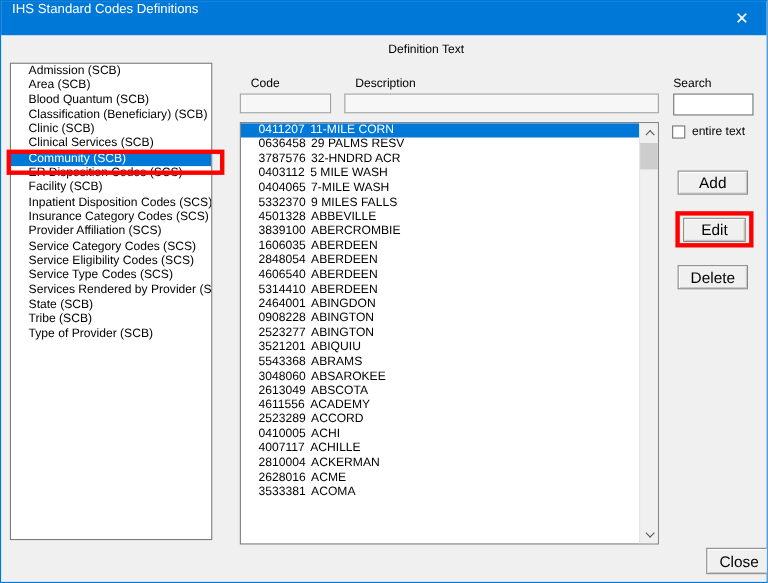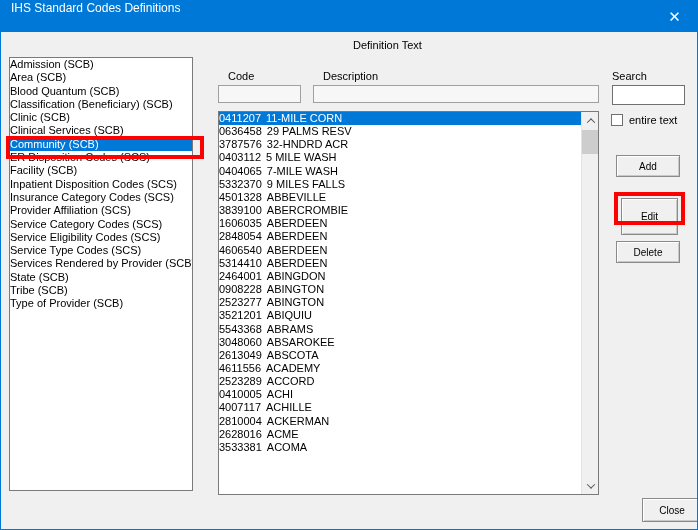--- a/index.html
+++ b/index.html
@@ -31,45 +31,45 @@
   .lbl{position:absolute;font-size:11px;color:#000;white-space:nowrap;}
 
   .listbox{
     position:absolute;background:#ffffff;border:1px solid var(--list-border);
     overflow:hidden;font-size:11px;color:#000;
   }
   #type-list{left:8px;top:56px;width:184px;height:434px;}
   #code-list{left:217px;top:110px;width:381px;height:384px;}
   #type-list .row{height:13.3px;line-height:13.3px;}
   #code-list .row{height:13.17px;line-height:13.17px;width:362px;}
-  .row{white-space:nowrap;overflow:hidden;padding-left:0;}
+  .row{white-space:nowrap;overflow:hidden;padding-left:16px;}
   .row.selected{background:var(--accent);color:#ffffff;}
   .row .code{margin-right:5px;}
 
   .field{
     position:absolute;border:1px solid #a0a0a0;background:#f7f7f7;
     font-size:11px;padding:1px 3px;font-family:inherit;color:#000;
   }
   #code-field{left:217px;top:84px;width:83px;height:18px;}
   #desc-field{left:312px;top:84px;width:286px;height:18px;}
   #search-field{left:611px;top:84px;width:73px;height:20px;background:#ffffff;border:1px solid #707070;}
 
   .checkbox{
     position:absolute;left:610px;top:113px;width:12px;height:12px;
     background:#ffffff;border:1px solid #707070;
   }
 
   .btn{
     position:absolute;background:#f0f0f0;border:1px solid #8a8a8a;
     box-shadow:inset 1px 1px 0 #ffffff, inset -1px -1px 0 #c9c9c9;
-    font-size:10px;font-family:inherit;color:#000;
+    font-size:14px;font-family:inherit;color:#000;
     display:flex;align-items:center;justify-content:center;cursor:default;
   }
   #add-btn{left:615px;top:154px;width:64px;height:22px;}
-  #edit-btn{left:620px;top:197px;width:57px;height:37px;}
+  #edit-btn{left:620px;top:197px;width:57px;height:22px;}
   #delete-btn{left:615px;top:240px;width:64px;height:22px;}
   #close-btn2{left:617px;top:497px;width:60px;height:24px;margin-left:24px;}
 
   .hl-box{position:absolute;border:4px solid var(--red);z-index:30;}
   #hl-community{left:5px;top:135px;width:198px;height:23px;}
   #hl-edit{left:613px;top:191px;width:71px;height:33px;}
 
   .scrollbar{
     position:absolute;right:0;top:0;width:17px;height:100%;
     background:#f0f0f0;border-left:1px solid #e3e3e3;

